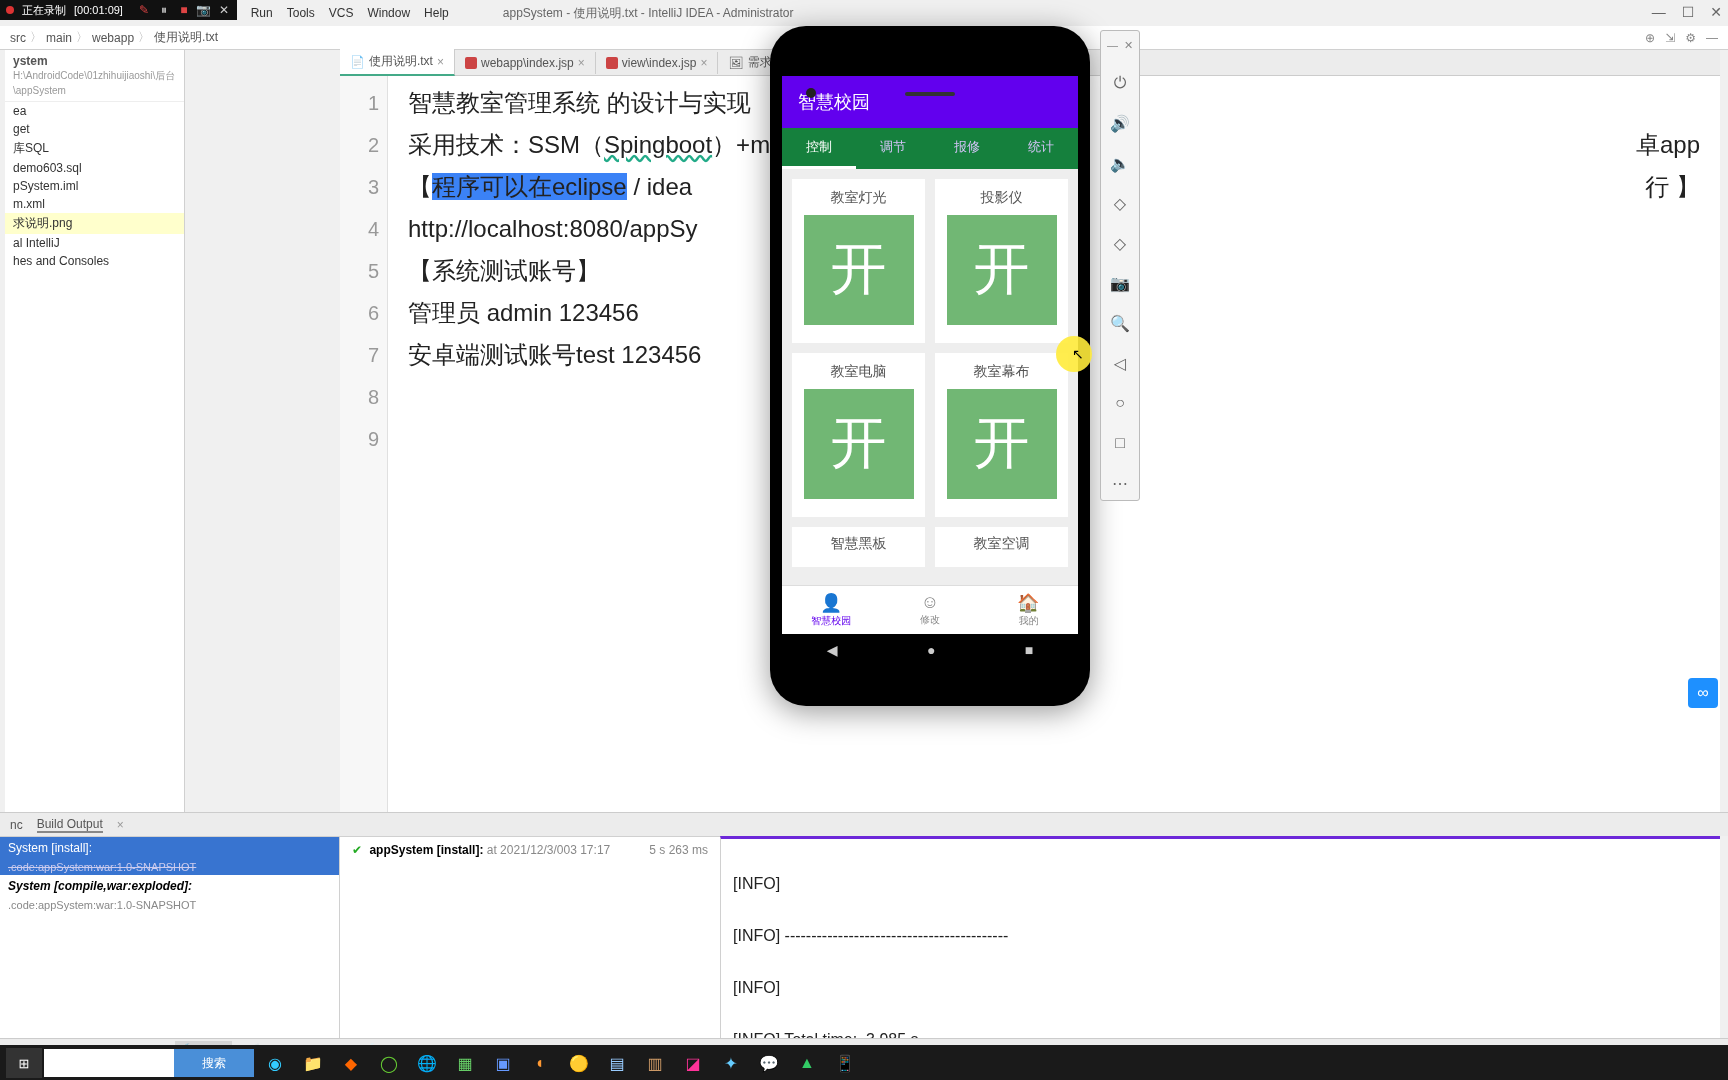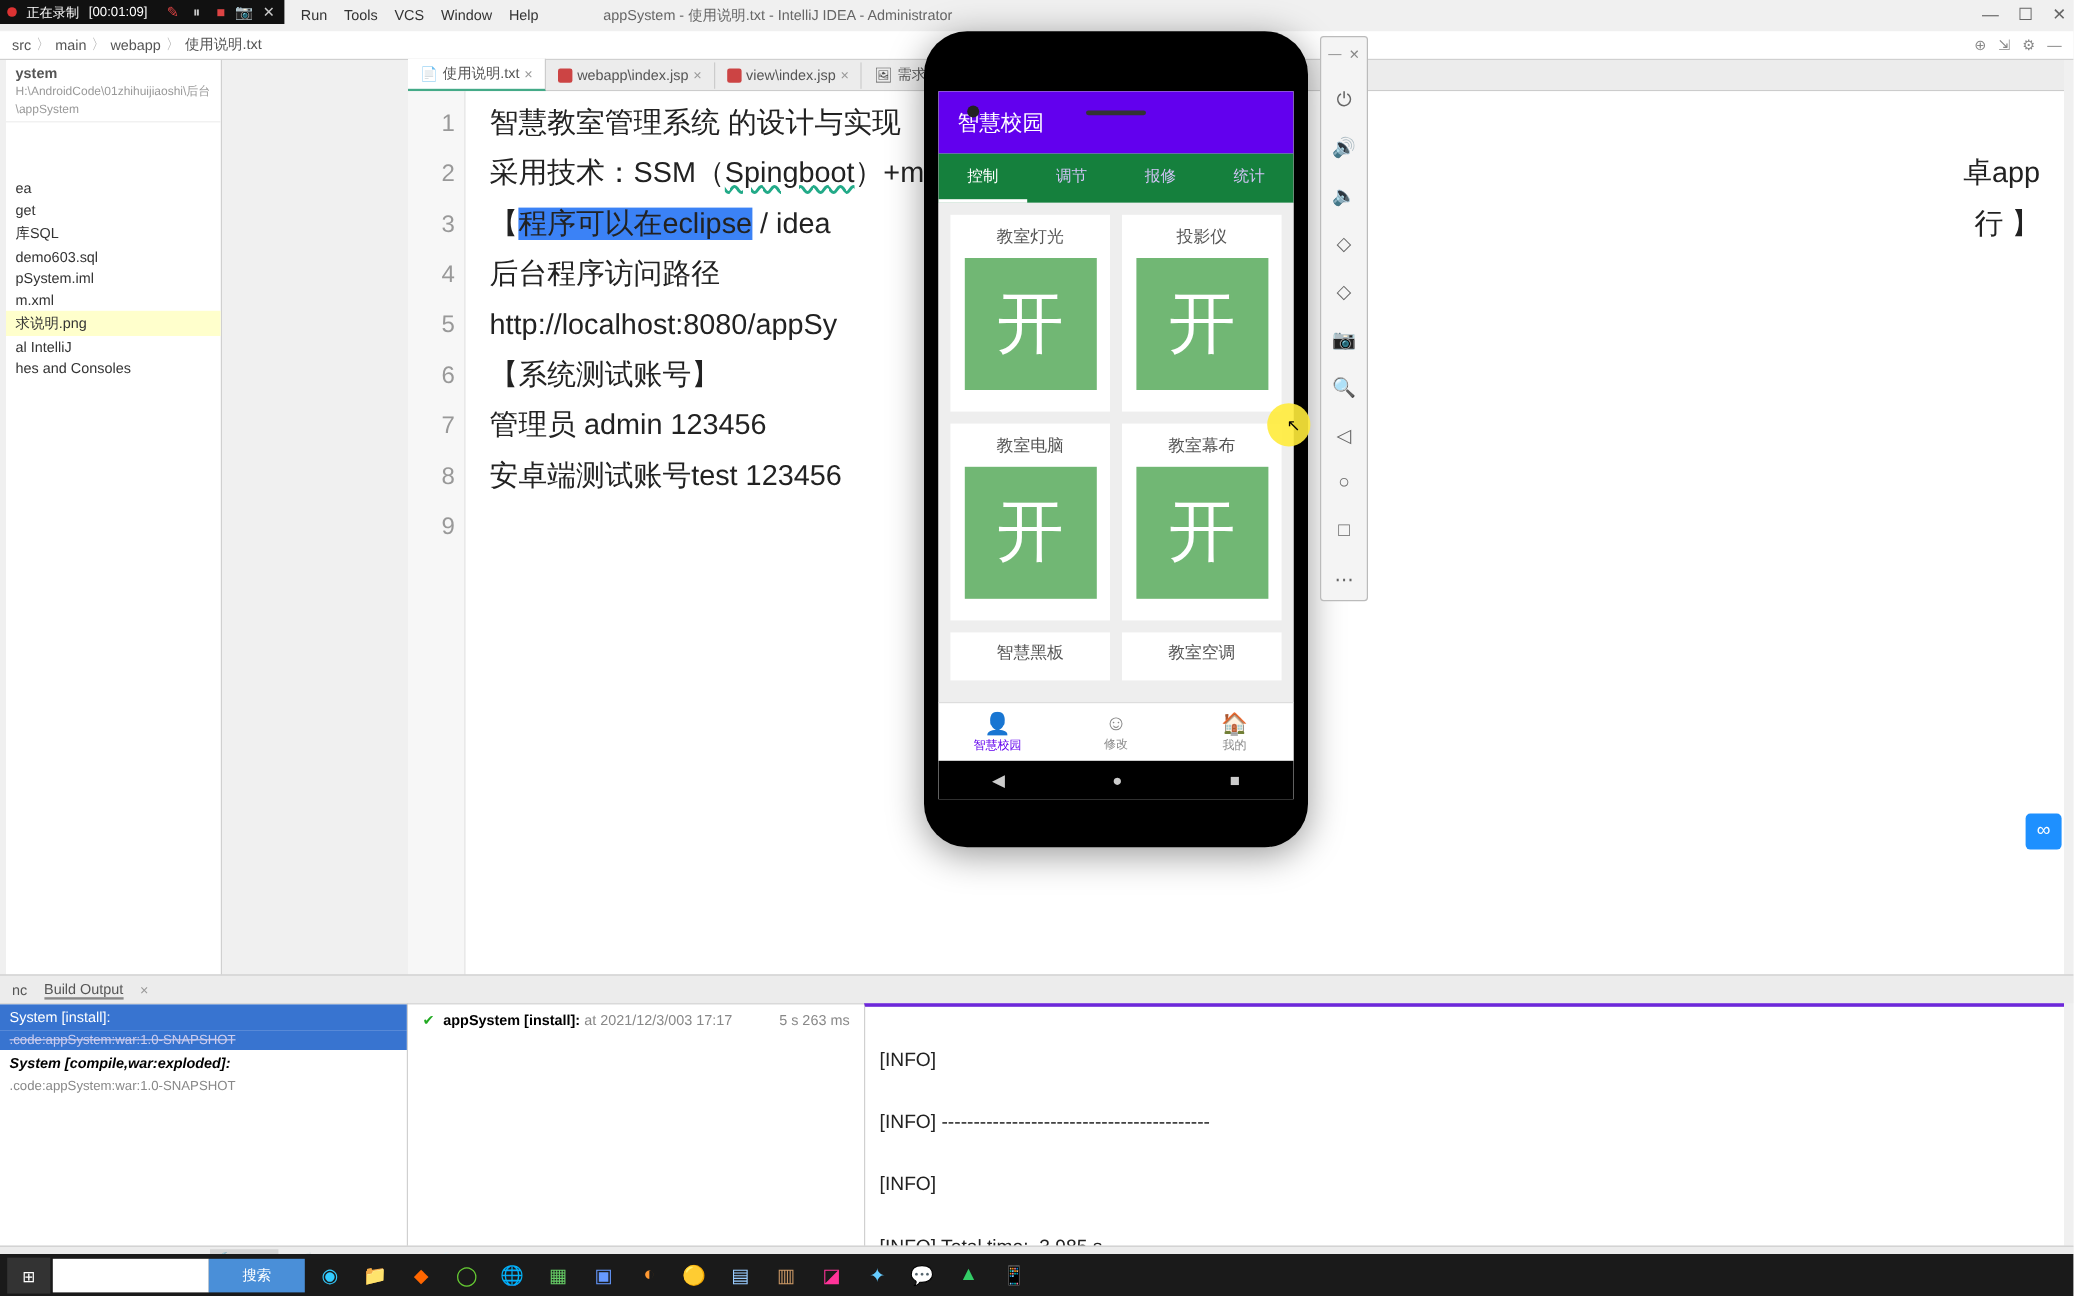--- a/index.html
+++ b/index.html
@@ -21,21 +21,21 @@
 .tomcat-sel { border: 1px solid #ccc; padding: 2px 8px; background: #fff; border-radius: 3px; font-size: 12px; }
 
 
 .crumb-bar { position: absolute; top: 26px; left: 0; right: 0; height: 24px; background: #fff; border-bottom: 1px solid #d0d0d0; display: flex; align-items: center; padding: 0 10px; gap: 4px; font-size: 12px; color: #555; }
 .crumb-bar .sep { color: #aaa; }
 .crumb-right { margin-left: auto; display: flex; gap: 10px; color: #888; }
 
 
 .sidebar { position: absolute; top: 50px; left: 5px; width: 180px; bottom: 40px; background: #fff; border-right: 1px solid #d0d0d0; overflow: hidden; }
 .side-header { padding: 4px 8px; font-size: 12px; color: #555; border-bottom: 1px solid #eee; display: flex; justify-content: space-between; }
-.tree { font-size: 12px; margin-top: 46px; }
+.tree { font-size: 12px; }
 .tree-node { padding: 2px 8px; color: #333; white-space: nowrap; }
 .tree-node.hl { background: #ffffcc; }
 
 
 .ed-tabs { position: absolute; top: 50px; left: 340px; right: 8px; height: 26px; display: flex; align-items: center; gap: 0; background: #ececec; border-bottom: 1px solid #ccc; }
 .ed-tab { padding: 4px 10px; font-size: 12px; color: #555; display: flex; align-items: center; gap: 4px; border-right: 1px solid #ccc; }
 .ed-tab.active { background: #fff; border-bottom: 2px solid #4a8; }
 .ed-tab .close { color: #999; }
 .tab-ic { width: 12px; height: 12px; background: #c44; border-radius: 2px; }
 
@@ -209,21 +209,20 @@
     <div>6</div>
   <div>7</div>
     <div>8</div>
     <div>9</div>
 </div>
 
 <div class="editor">
   <div>智慧教室管理系统 的设计与实现</div>
   <div><span>采用技术：SSM（</span><span style="text-decoration:underline wavy #2a8">Spingboot</span><span>）+my</span><span style="float:right">卓app</span></div>
   <div><span>【</span><span class="sel">程序可以在eclipse</span><span> /  idea</span><span style="float:right">行 】</span></div>
-  <div>后台程序访问路径</div>
   <div>http://localhost:8080/appSy</div>
   <div>【系统测试账号】</div>
   <div>管理员 admin 123456</div>
   <div>安卓端测试账号test 123456</div>
 </div>
 
 <div class="build-tabs">
   <span>nc</span>
   <span style="border-bottom:2px solid #888">Build Output</span>
     <span style="color:#999">×</span>

